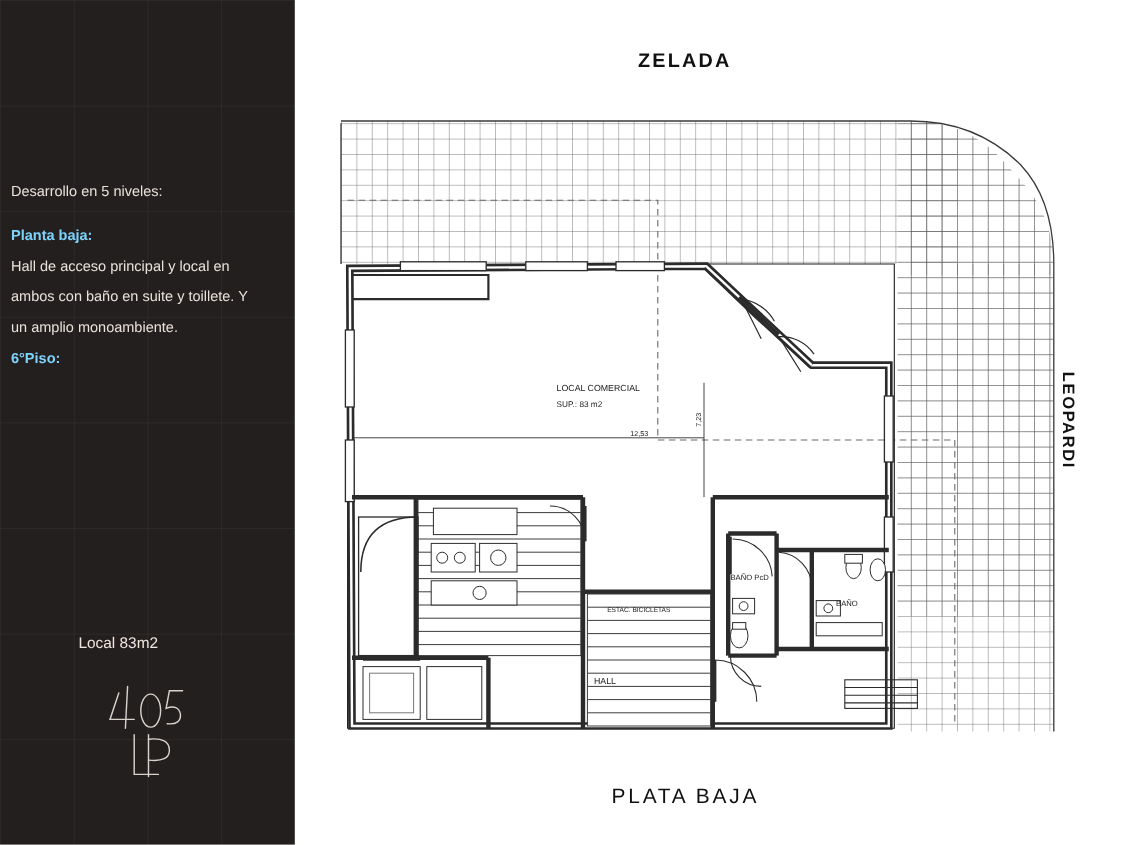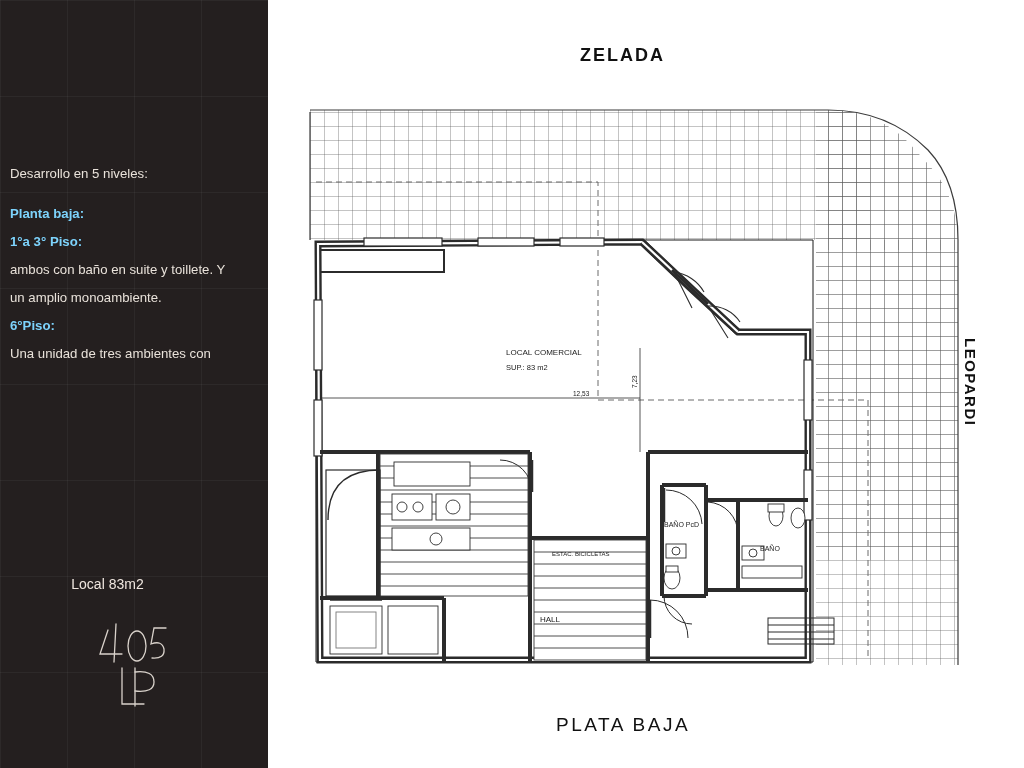--- a/index.html
+++ b/index.html
@@ -128,25 +128,24 @@
 <body>
 
 <div id="sidebar">
   <div id="sidebar-grid"></div>
 
 
   <div id="sidebar-body">
     <div class="sb-line">Desarrollo en 5 niveles:</div>
     <div class="sb-gap"></div>
     <div class="sb-line bold">Planta baja:</div>
-    <div class="sb-line bold">1°a 3° Piso:</div>
+    <div class="sb-line">Hall de acceso principal y local en</div>
     <div class="sb-line">ambos con baño en suite y toillete. Y</div>
     <div class="sb-line">un amplio monoambiente.</div>
     <div class="sb-line bold">6°Piso:</div>
-    <div class="sb-line">Una unidad de tres ambientes con</div>
   </div>
 
   <div id="sidebar-local">Local 83m2</div>
 
   <div id="logo-wrap">
     <svg width="100" height="90" viewBox="0 0 100 90" xmlns="http://www.w3.org/2000/svg">
       <g fill="none" stroke="#d9d2cb" stroke-width="1.3" stroke-linecap="round">
 
         <path d="M20 10 L12 34 L34 34"></path>
         <path d="M28 4 L26 42"></path>

